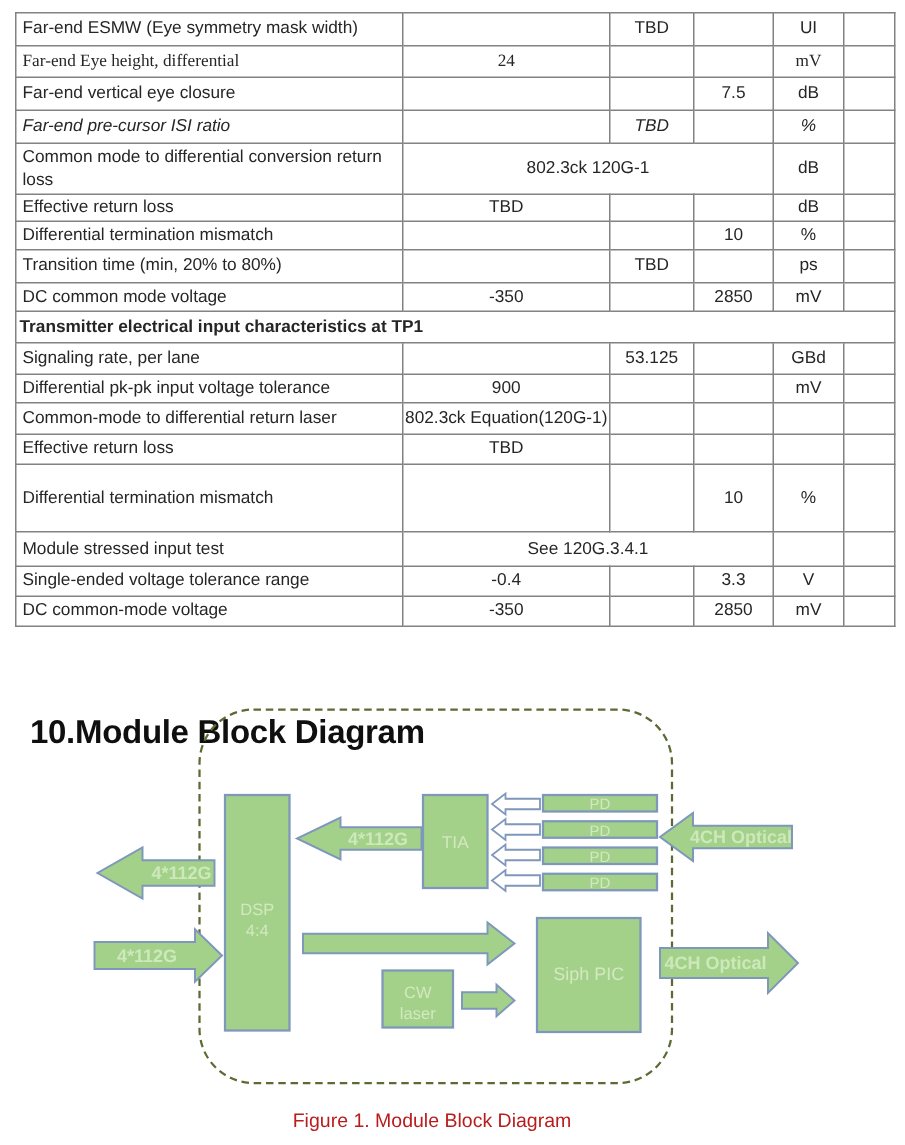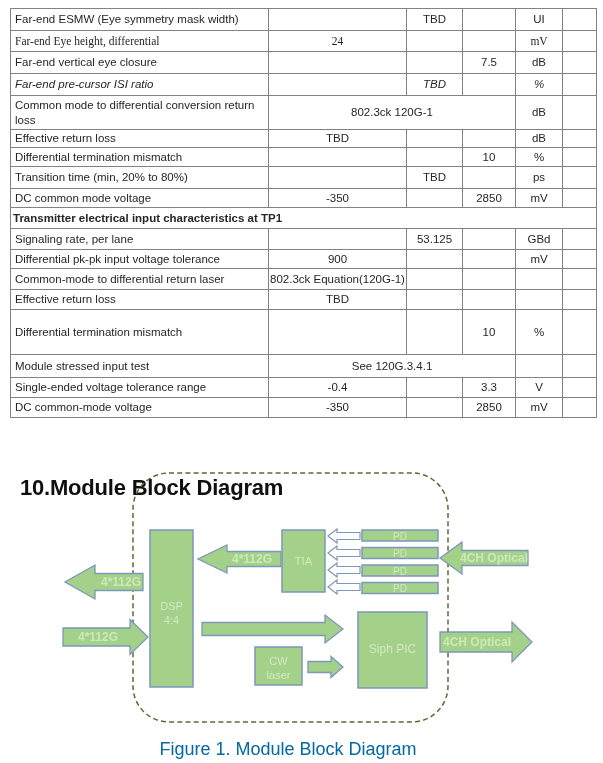--- a/index.html
+++ b/index.html
@@ -26,21 +26,21 @@
   #diagram-svg { position:absolute; left:0; top:0; width:603px; height:763px; }
   .block  { fill:#a3d18a; stroke:#7e97bb; stroke-width:1.5; }
   .garrow { fill:#a3d18a; stroke:#7e97bb; stroke-width:1.3; }
   .warrow { fill:#ffffff; stroke:#7e97bb; stroke-width:1.2; }
   .dashed { fill:none; stroke:#5c6b34; stroke-width:1.5; stroke-dasharray:5 3.2; }
   .blabel { fill:#d2e9bf; font-family:"Liberation Sans", sans-serif; text-anchor:middle; }
   .alabel { fill:#cde8ba; font-family:"Liberation Sans", sans-serif; text-anchor:middle; font-weight:600; }
   
   .caption {
     position:absolute; left:0; top:739px; width:576px; text-align:center;
-    font-size:18px; color:#0369a1;
+    font-size:13px; color:#b91c1c;
   }
 </style>
 </head>
 <body>
 
 <table id="spec-table">
   <colgroup>
     <col style="width:258px">
       <col style="width:138px">
       <col style="width:56px">

